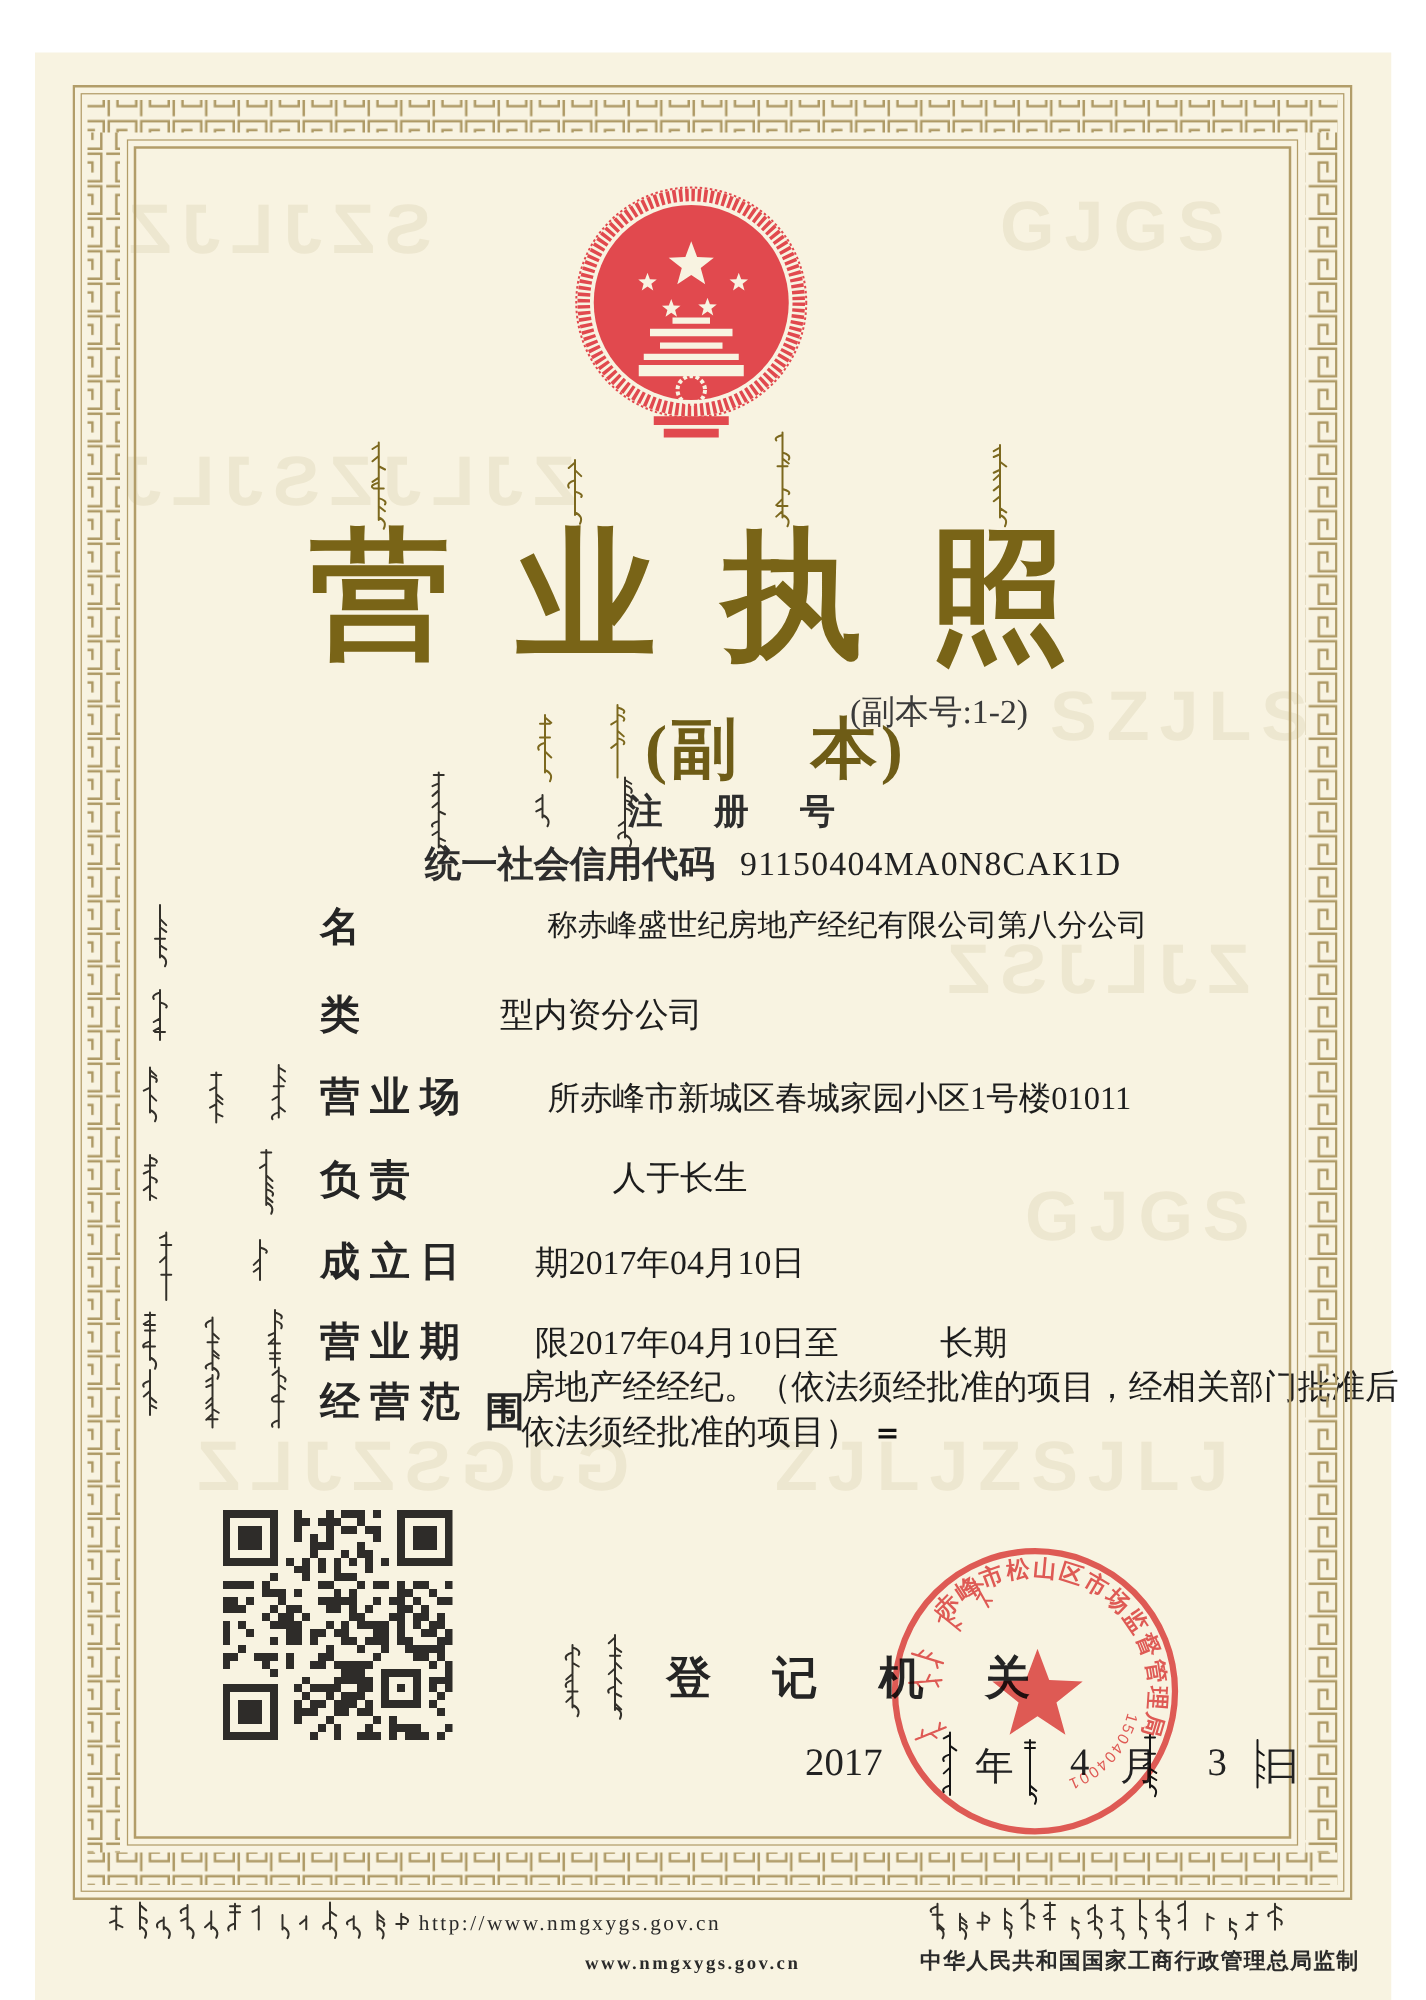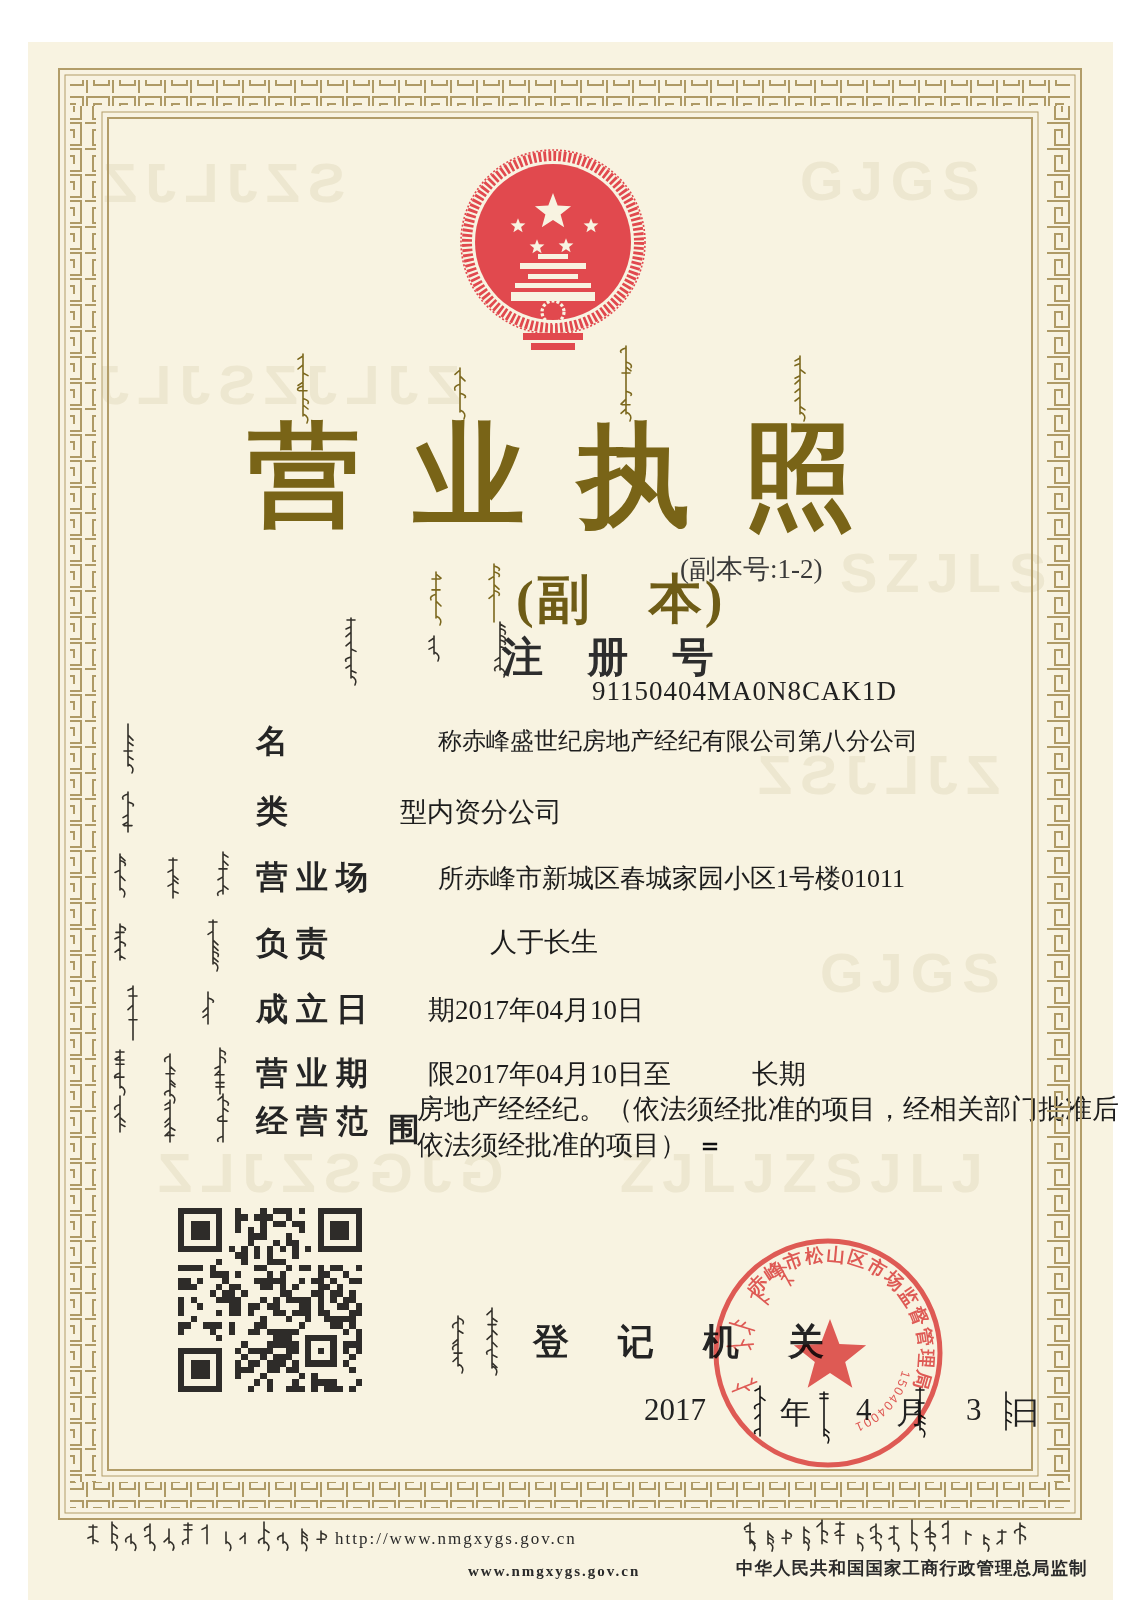--- a/index.html
+++ b/index.html
@@ -14,21 +14,21 @@
   
   #frame{position:absolute;left:58px;top:68px;z-index:2;}
   .content{z-index:3;}
   
   #title{display:flex;gap:53px;left:248px;top:420px;font-size:112px;line-height:1;
          font-weight:900;color:#796417;font-family:"Liberation Sans",sans-serif;z-index:3;}
   
   #copyLabel{left:516px;top:564px;font-size:53px;font-weight:700;color:#6e5c16;letter-spacing:3px;z-index:3;}
   #copyNumber{left:680px;top:551px;font-size:27px;color:#3a3a3a;z-index:4;}
   
-  #regLabel{left:502px;top:630px;font-size:41px;letter-spacing:17px;color:#2d2d2d;font-weight:600;}
+  #regLabel{left:502px;top:630px;font-size:28px;letter-spacing:17px;color:#2d2d2d;font-weight:600;}
   #uscLabel{left:340px;top:672px;font-size:29px;color:#2d2d2d;font-weight:600;}
   #uscCode{left:592px;top:676px;font-size:27px;letter-spacing:1px;color:#222;}
   
   .flabel{position:absolute;display:flex;justify-content:space-between;
           font-size:32px;color:#252525;font-weight:600;line-height:1.1;}
   .ftext{position:absolute;font-size:27px;color:#1d1d1d;white-space:nowrap;line-height:1.15;}
   .endmark{font-weight:900;color:#101010;margin-left:10px;font-size:26px;letter-spacing:-2px;}
   
   .mg{position:absolute;color:#33302a;z-index:3;}
   .mg.gold{color:#7c681e;}
@@ -132,20 +132,21 @@
   <i class="mg" style="left:343px;top:616px"><svg width="16" height="74" viewBox="0 0 16 74">
         <path d="M8 2 V62 M4 4.0 h8 M8 10.7 l-5 2.2 M8 16.3 l-5 4.4 M8 25.7 l-5 4.1 M8 33.0 l5 2.4 M8 40.9 q-7 2 -5 4.3 M8 48.8 l-5 3.2 M8 54.4 l5 2.3 M8 60 q7 3 4 9" fill="none" stroke="currentColor" stroke-width="1.6" stroke-linecap="round"></path>
       </svg></i>
   <i class="mg" style="left:426px;top:634px"><svg width="16" height="32" viewBox="0 0 16 32">
         <path d="M8 2 V20 M8 4.0 l-5 3.3 M8 12.6 l-5 2.5 M8 18 q7 3 4 9" fill="none" stroke="currentColor" stroke-width="1.6" stroke-linecap="round"></path>
       </svg></i>
   <i class="mg" style="left:492px;top:620px"><svg width="16" height="62" viewBox="0 0 16 62">
         <path d="M8 2 V50 M8 4.0 l5 3.0 M8 8.4 q7 2 5 5.8 M8 15.2 q7 2 5 5.8 M8 20.1 q7 2 5 4.2 M8 26.6 q7 2 5 4.7 M8 37.1 l-5 3.5 M8 45.3 q-7 2 -5 5.4 M8 48 q7 3 4 9" fill="none" stroke="currentColor" stroke-width="1.6" stroke-linecap="round"></path>
       </svg></i>
   <div id="regLabel" class="abs content">注 册 号</div>
+  <div id="uscLabel" class="abs content">统一社会信用代码</div>
   <div id="uscCode" class="abs content">91150404MA0N8CAK1D</div>
 
   <i class="mg" style="left:120px;top:722px"><svg width="16" height="56" viewBox="0 0 16 56">
         <path d="M8 2 V44 M8 13.1 l5 5.0 M8 19.8 l5 3.7 M4 29.0 h8 M8 34.2 l5 3.3 M8 42 q7 3 4 9" fill="none" stroke="currentColor" stroke-width="1.6" stroke-linecap="round"></path>
       </svg></i>
   <div class="flabel" style="left:256px;top:724px;width:36px">名</div>
   <div class="ftext" style="left:438px;top:728px;font-size:24px">称赤峰盛世纪房地产经纪有限公司第八分公司</div>
 
   <i class="mg" style="left:120px;top:790px"><svg width="16" height="54" viewBox="0 0 16 54">
         <path d="M8 2 V42 M8 4.0 q-7 2 -5 5.1 M8 11.9 q7 2 5 4.1 M8 24.7 l-5 2.9 M8 31.9 l-5 2.8 M4 35.6 h8" fill="none" stroke="currentColor" stroke-width="1.6" stroke-linecap="round"></path>

